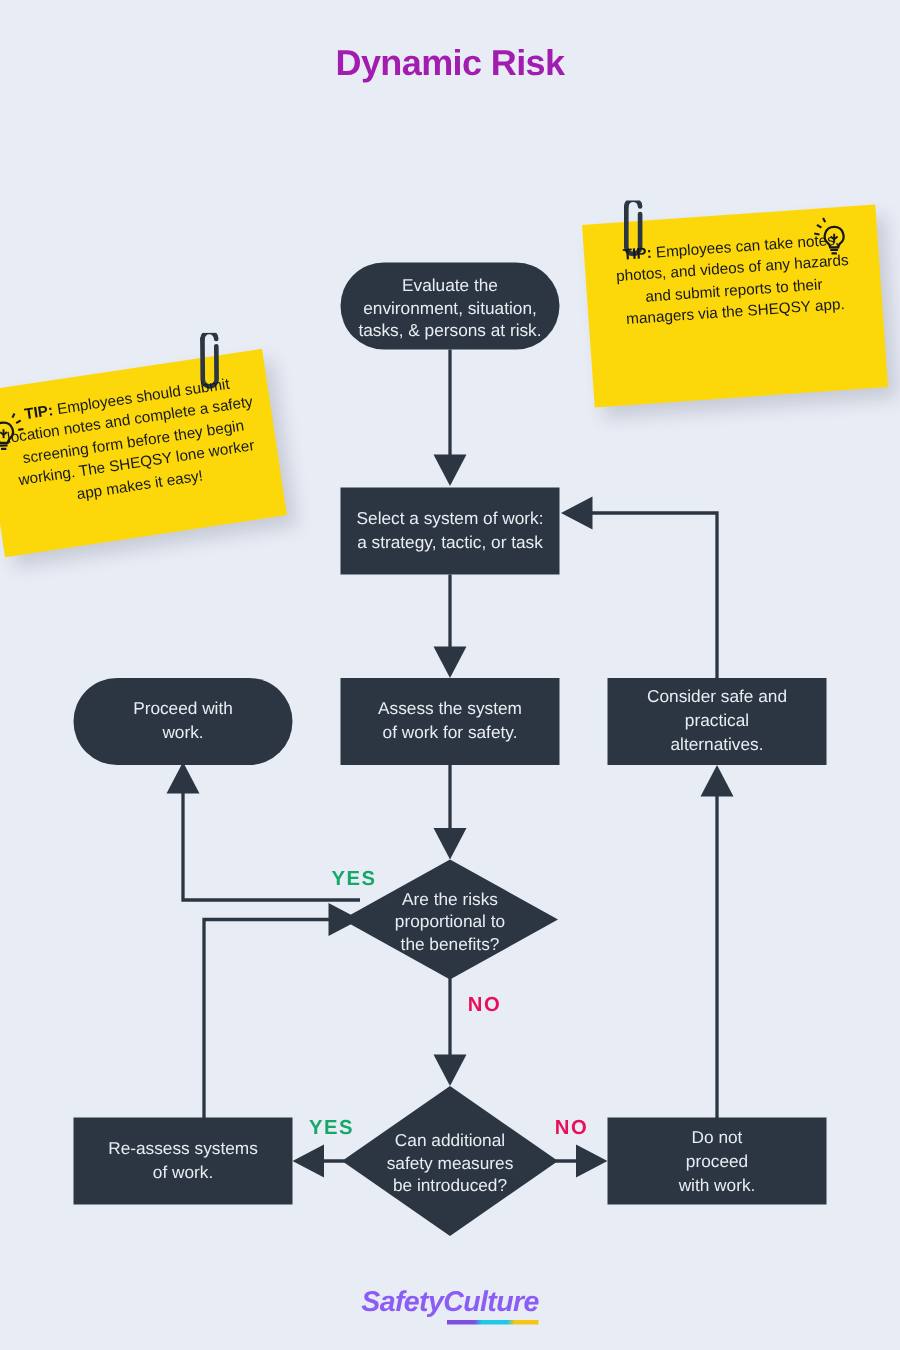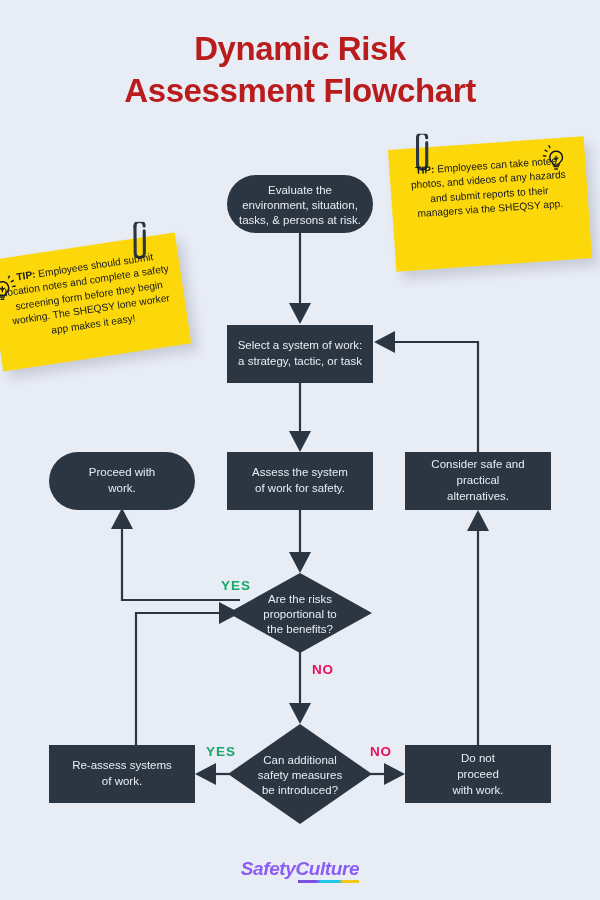--- a/index.html
+++ b/index.html
@@ -16,23 +16,23 @@
     width: 600px; height: 900px;
     background: #e8ecf5;
   }
 
   
   .title {
     position: absolute;
     left: 0; top: 28px;
     width: 600px;
     text-align: center;
-    font-size: 33px;
+    font-size: 24px;
     font-weight: bold;
-    color: #b91c1c;
+    color: #a21caf;
     line-height: 1.28;
     letter-spacing: -0.4px;
   }
   .title .l2 { display: block; }
 
   
   #flow {
     position: absolute;
     left: 0; top: 0;
     width: 600px; height: 900px;
@@ -138,21 +138,20 @@
     background: linear-gradient(90deg,#7d4fe0 0%, #7d4fe0 30%, #21c7e8 38%, #21c7e8 66%, #f5c518 74%, #f5c518 100%);
   }
 </style>
 </head>
 <body>
 
 <div id="page">
 
   <div class="title">
     <span>Dynamic Risk</span>
-    <span class="l2">Assessment Flowchart</span>
   </div>
 
   <svg id="flow" viewBox="0 0 600 900">
 
     <g>
       <line class="edge" x1="300" y1="233" x2="300" y2="308"></line>
       <polygon class="arrowhead" points="300,324 289,303 311,303"></polygon>
     </g>
 
     <g>

